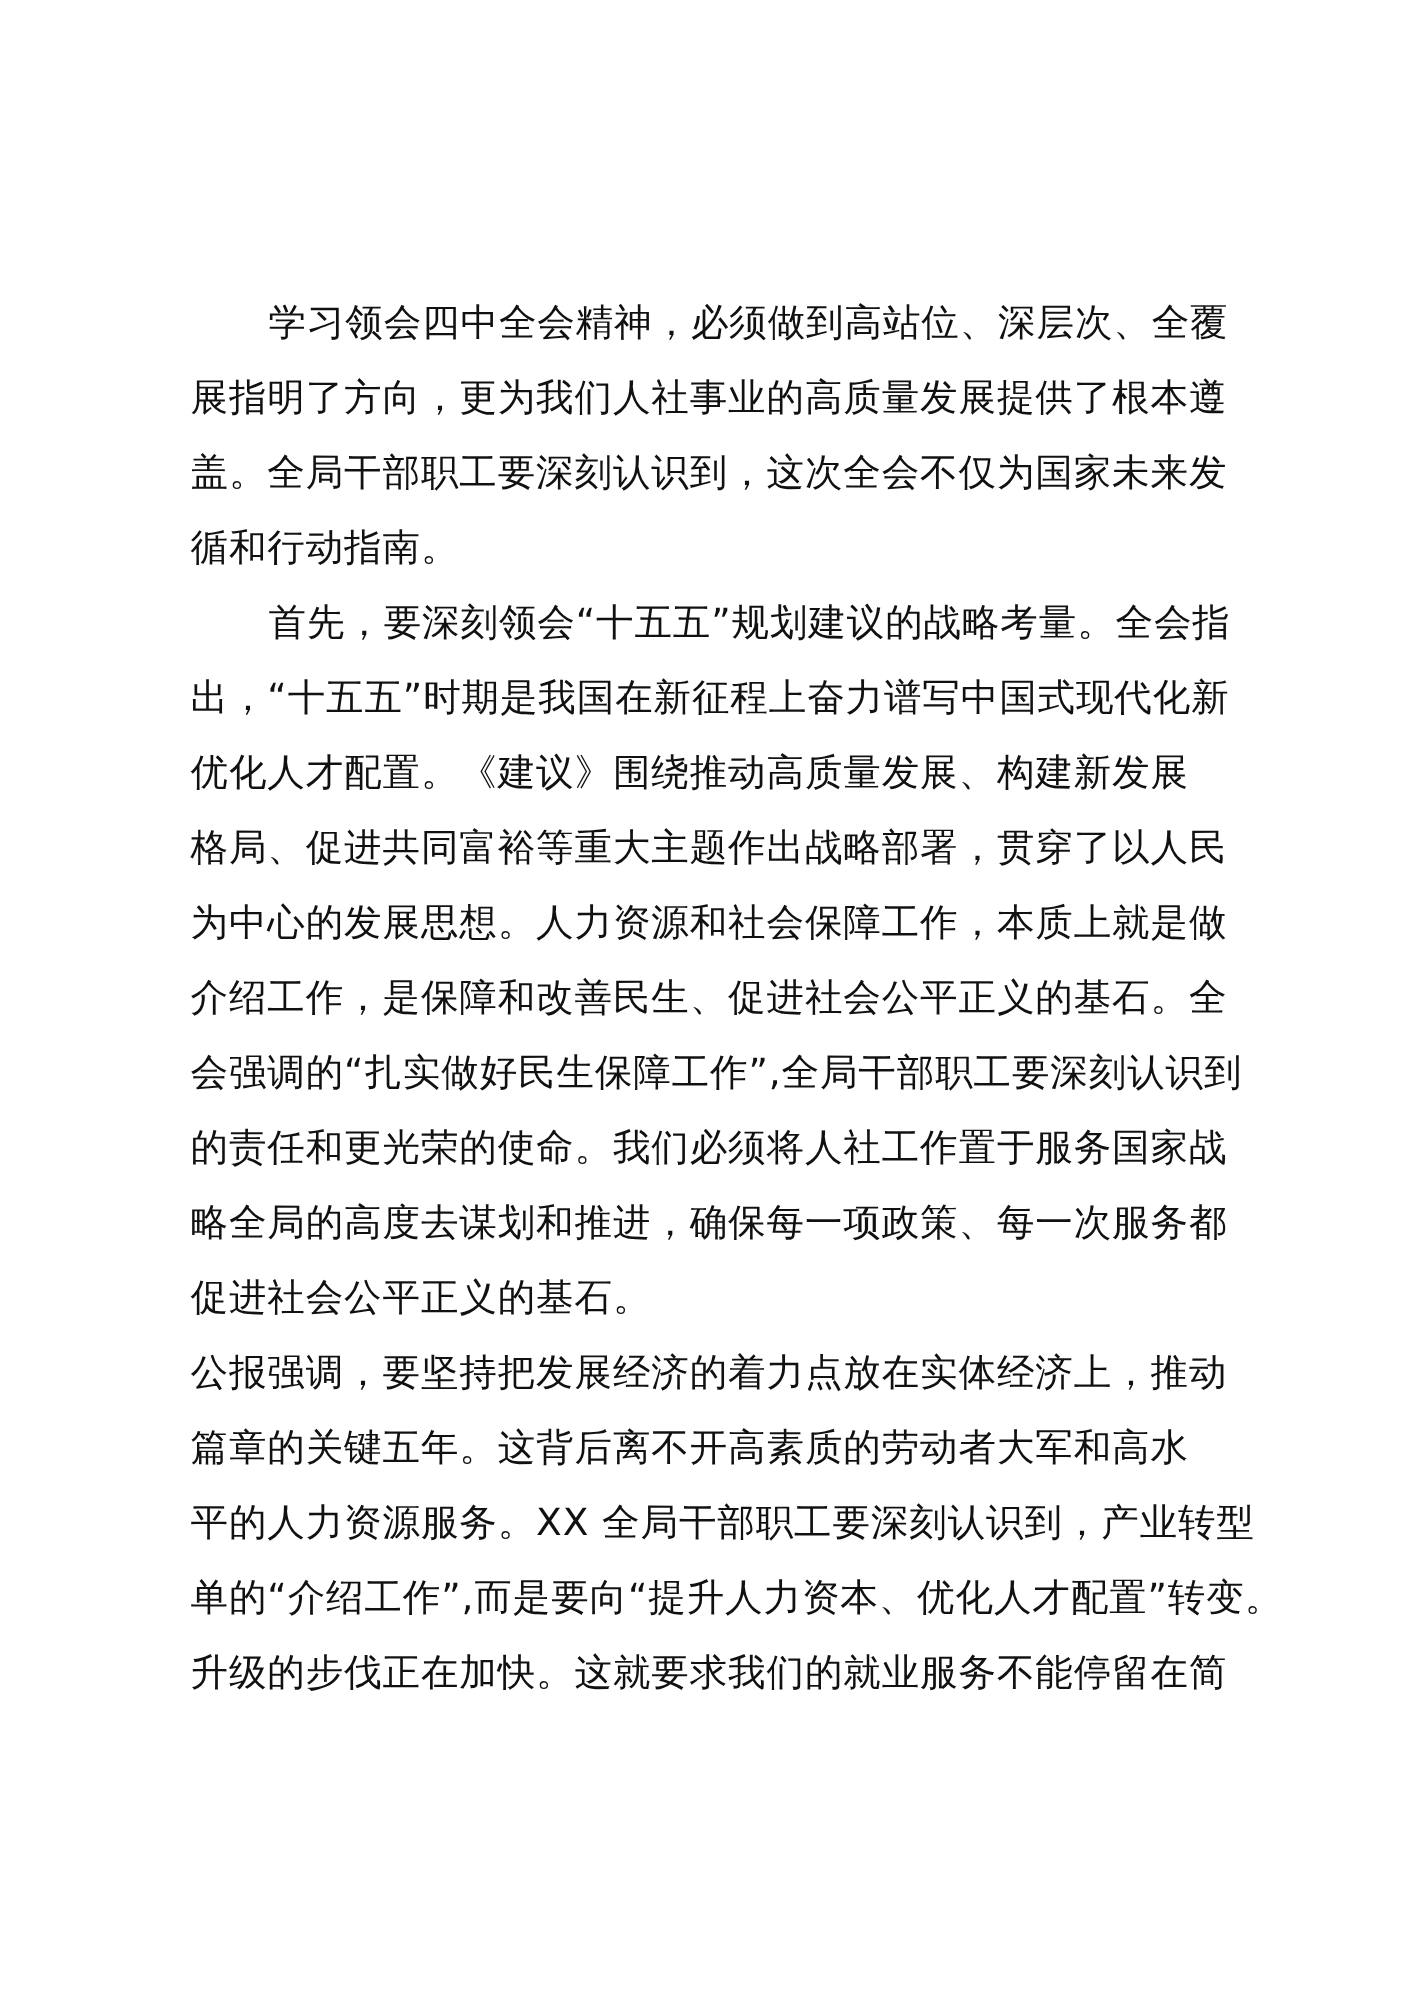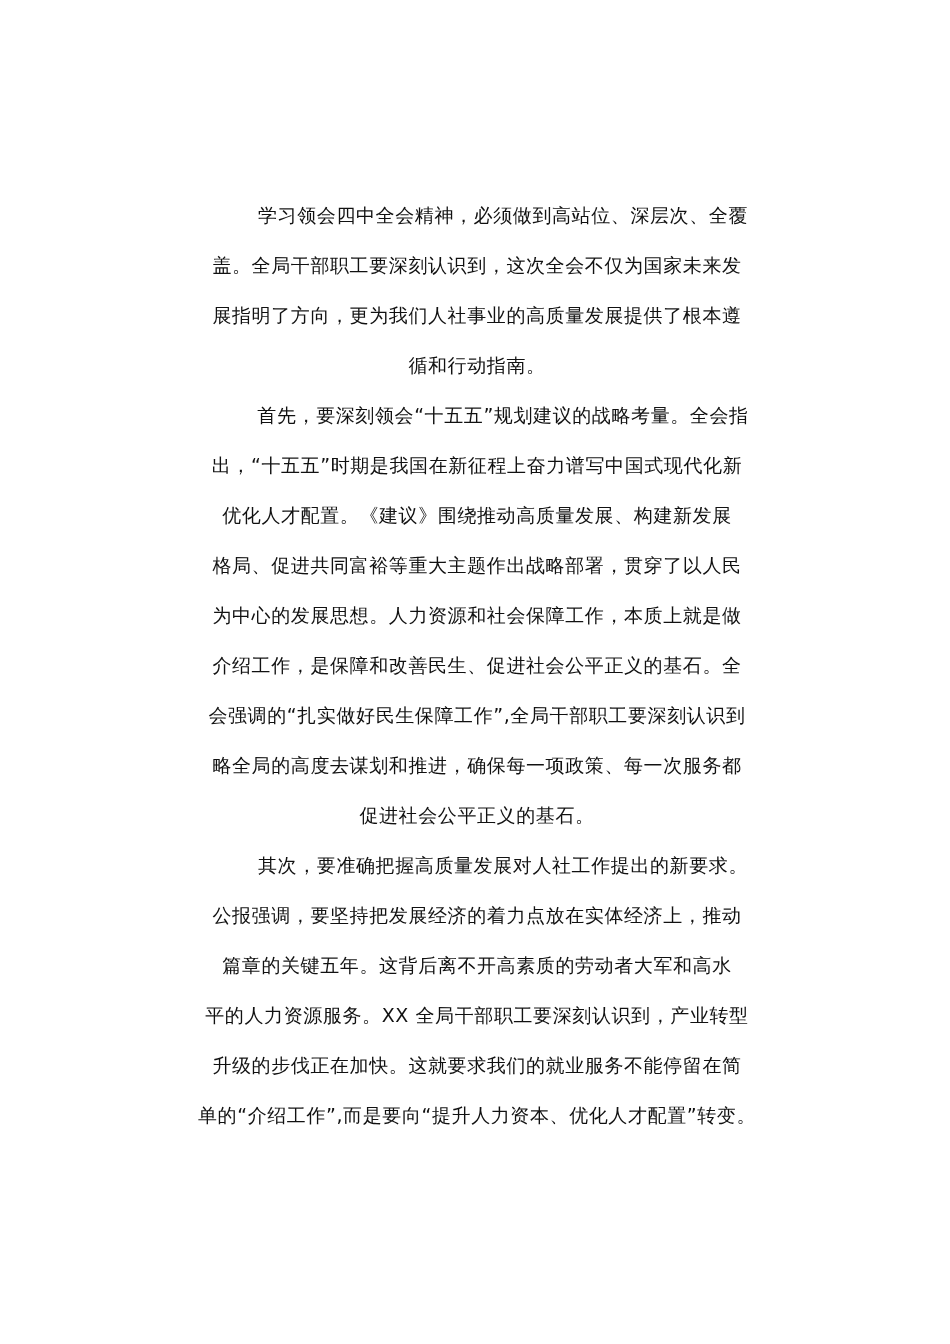--- a/index.html
+++ b/index.html
@@ -17,55 +17,54 @@
     }
     .page {
       position: absolute;
       left: 127px;
       top: 195px;
       width: 700px;
     }
     .line {
       height: 50px;
       line-height: 40px;
-      font-size: 19px;
+      font-size: 25px;
       white-space: nowrap;
       letter-spacing: 0.6px;
-      text-align: center;
     }
     .line.indent {
       padding-left: 52px;
     }
   </style>
 </head>
 <body>
 
 <div class="page">
 
   <div>
     <div class="line indent">学习领会四中全会精神，必须做到高站位、深层次、全覆</div>
+    <div class="line">展指明了方向，更为我们人社事业的高质量发展提供了根本遵</div>
     <div class="line">盖。全局干部职工要深刻认识到，这次全会不仅为国家未来发</div>
-    <div class="line">展指明了方向，更为我们人社事业的高质量发展提供了根本遵</div>
     <div class="line">循和行动指南。</div>
   </div>
 
   <div>
     <div class="line indent">首先，要深刻领会“十五五”规划建议的战略考量。全会指</div>
     <div class="line">出，“十五五”时期是我国在新征程上奋力谱写中国式现代化新</div>
     <div class="line">优化人才配置。《建议》围绕推动高质量发展、构建新发展</div>
     <div class="line">格局、促进共同富裕等重大主题作出战略部署，贯穿了以人民</div>
     <div class="line">为中心的发展思想。人力资源和社会保障工作，本质上就是做</div>
     <div class="line">介绍工作，是保障和改善民生、促进社会公平正义的基石。全</div>
     <div class="line">会强调的“扎实做好民生保障工作”,全局干部职工要深刻认识到</div>
+    <div class="line">的责任和更光荣的使命。我们必须将人社工作置于服务国家战</div>
     <div class="line">略全局的高度去谋划和推进，确保每一项政策、每一次服务都</div>
     <div class="line">促进社会公平正义的基石。</div>
   </div>
 
   <div>
-    <div class="line indent">其次，要准确把握高质量发展对人社工作提出的新要求。</div>
     <div class="line">公报强调，要坚持把发展经济的着力点放在实体经济上，推动</div>
     <div class="line">篇章的关键五年。这背后离不开高素质的劳动者大军和高水</div>
     <div class="line">平的人力资源服务。XX 全局干部职工要深刻认识到，产业转型</div>
+    <div class="line">单的“介绍工作”,而是要向“提升人力资本、优化人才配置”转变。</div>
     <div class="line">升级的步伐正在加快。这就要求我们的就业服务不能停留在简</div>
-    <div class="line">单的“介绍工作”,而是要向“提升人力资本、优化人才配置”转变。</div>
   </div>
 
 </div>
 
 </body></html>

